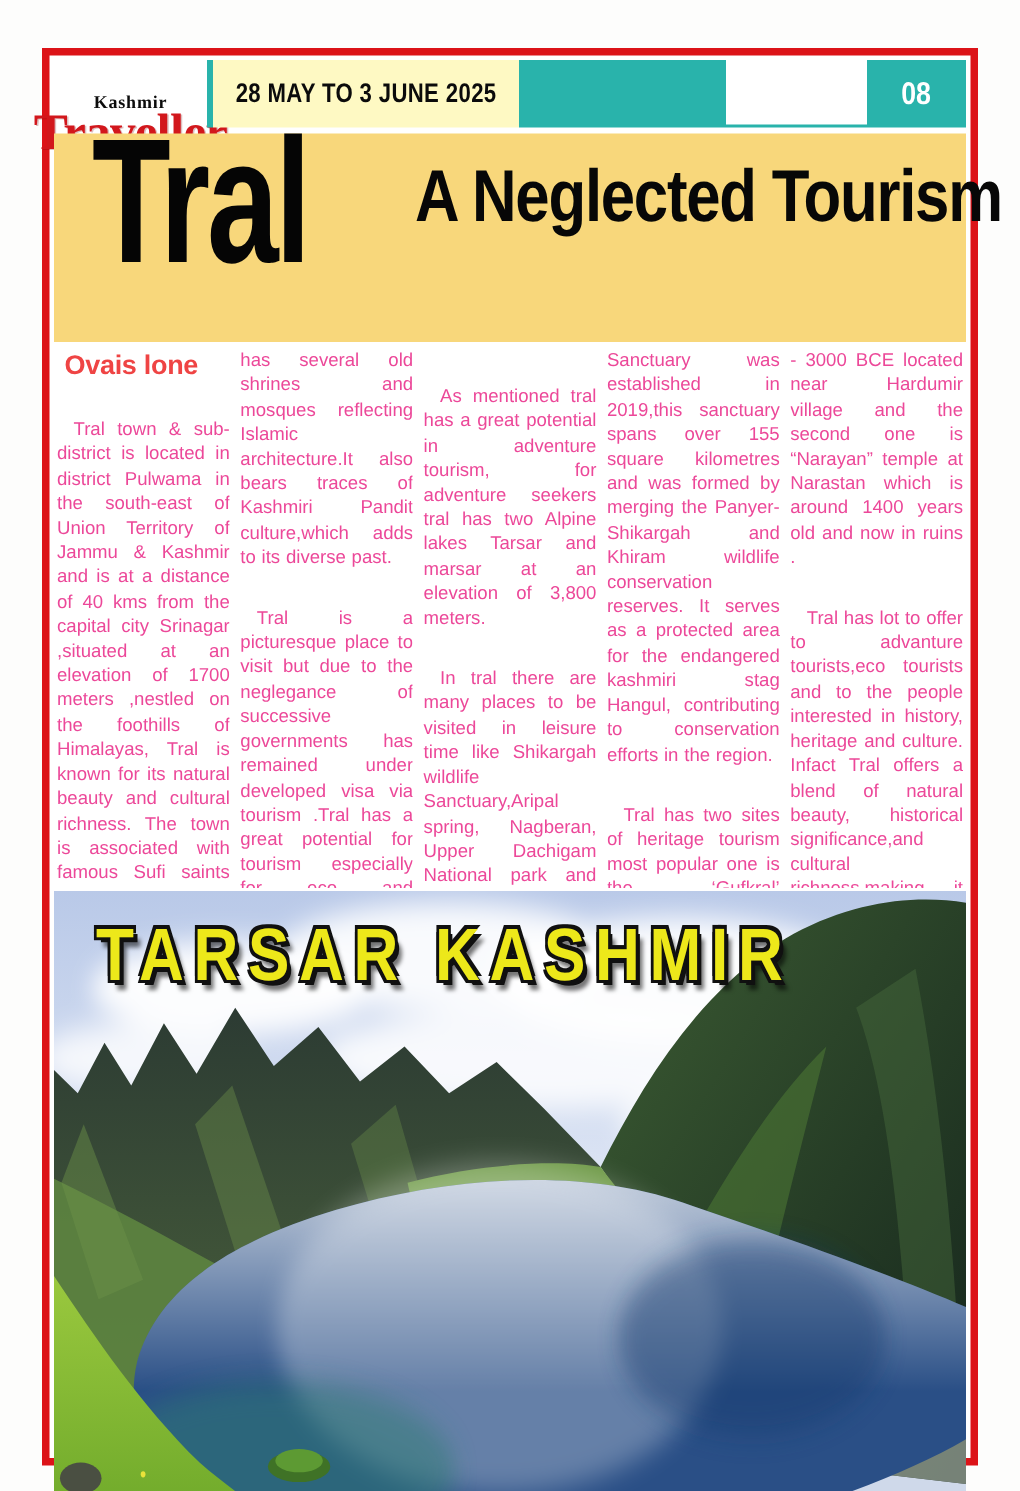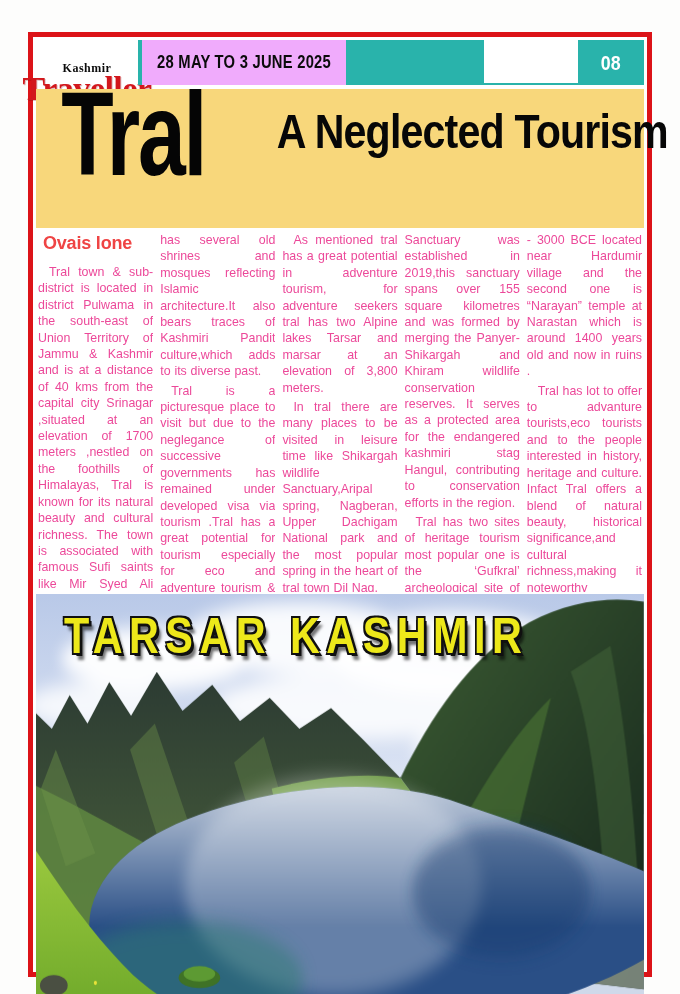--- a/index.html
+++ b/index.html
@@ -27,21 +27,21 @@
     font-family:"Liberation Serif", serif;font-weight:bold;
     font-size:12px;color:#0c0c0c;letter-spacing:.5px;
   }
   .logo-main{
     font-family:"Liberation Serif", serif;font-weight:bold;
     font-size:34px;color:#d2171c;margin-top:-2px;letter-spacing:-.5px;
     text-shadow:1px 1px 0 rgba(120,0,0,.25);
   }
   .header-divider{width:4px;background:#29b3ab;}
   .date-box{
-    width:204px;background:#f0abfc;display:flex;align-items:center;justify-content:center;
+    width:204px;background:#fef9c3;display:flex;align-items:center;justify-content:center;
   }
   .date-text{
     font-weight:bold;font-size:18px;color:#0b0b0b;white-space:nowrap;
     display:inline-block;transform:scaleX(.82);letter-spacing:.3px;
   }
   .teal-block{width:138px;background:#29b3ab;}
   .white-block{flex:1;background:#fff;border-bottom:2px solid #29b3ab;}
   .pagenum-box{
     width:66px;background:#29b3ab;display:flex;align-items:center;justify-content:center;
   }
@@ -74,21 +74,21 @@
   }
   .col{flex:1;min-width:0;overflow:hidden;}
   .byline{
     font-size:18px;font-weight:bold;color:#ef4444;
     margin:1px 0 10px 5px;letter-spacing:-.2px;
   }
   .col p{
     margin:0 0 3px 0;font-size:12.4px;line-height:16.4px;color:#ec4899;
     text-align:justify;word-spacing:.4px;hyphens:auto;-webkit-hyphens:auto;
   }
-  .col p.indent{text-indent:11px;}
+  .col p.indent{text-indent:11px;margin-top:24px;}
 
   
   .photo{
     margin-top:2px;height:477px;position:relative;overflow:hidden;background:#cfd9ea;
   }
   .photo svg{position:absolute;inset:0;width:100%;height:100%;}
   .photo-caption{
     position:absolute;left:28px;top:14px;z-index:5;
     font-weight:bold;font-size:45px;letter-spacing:7px;white-space:nowrap;
     color:#ede81a;

